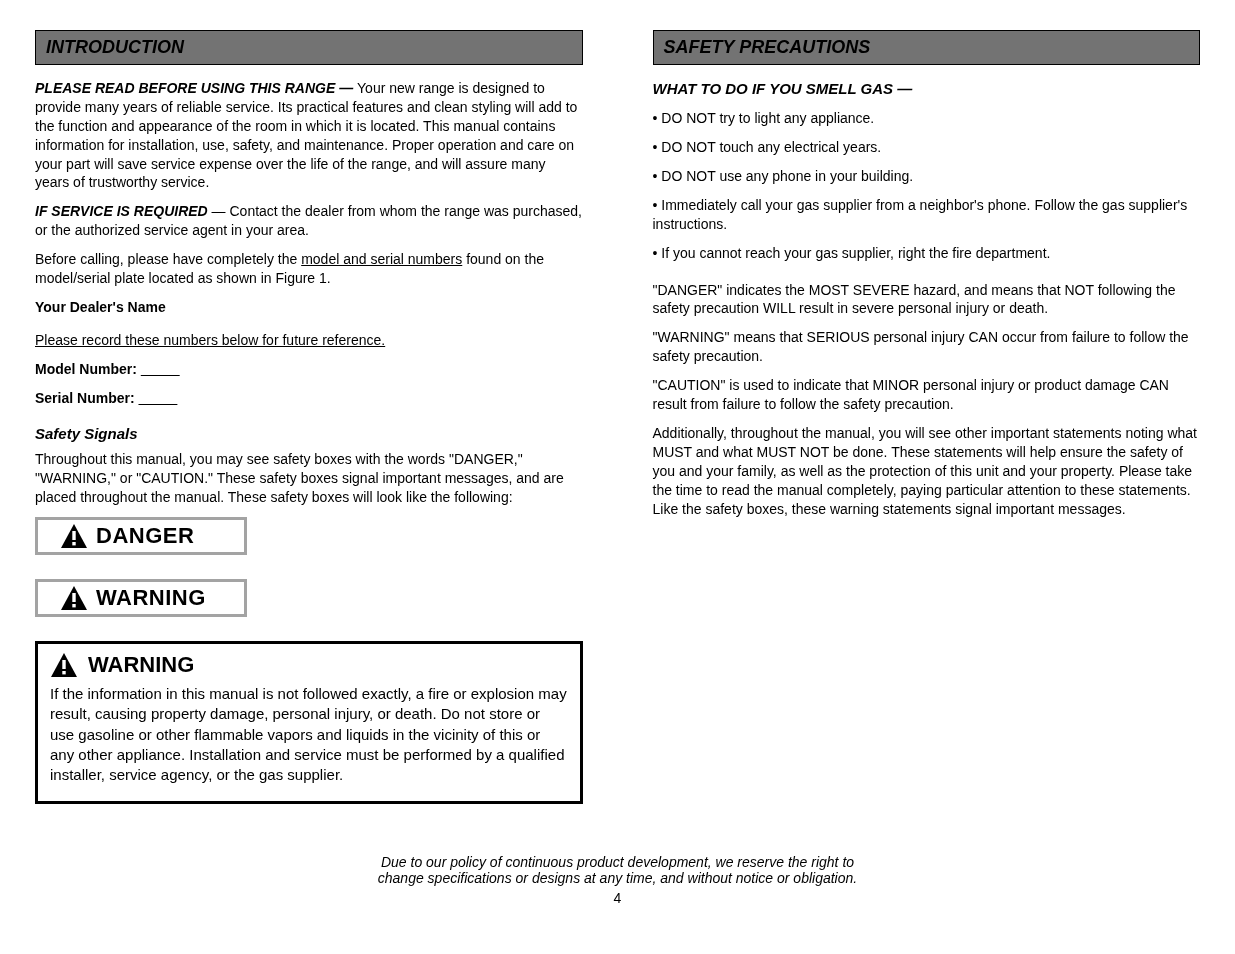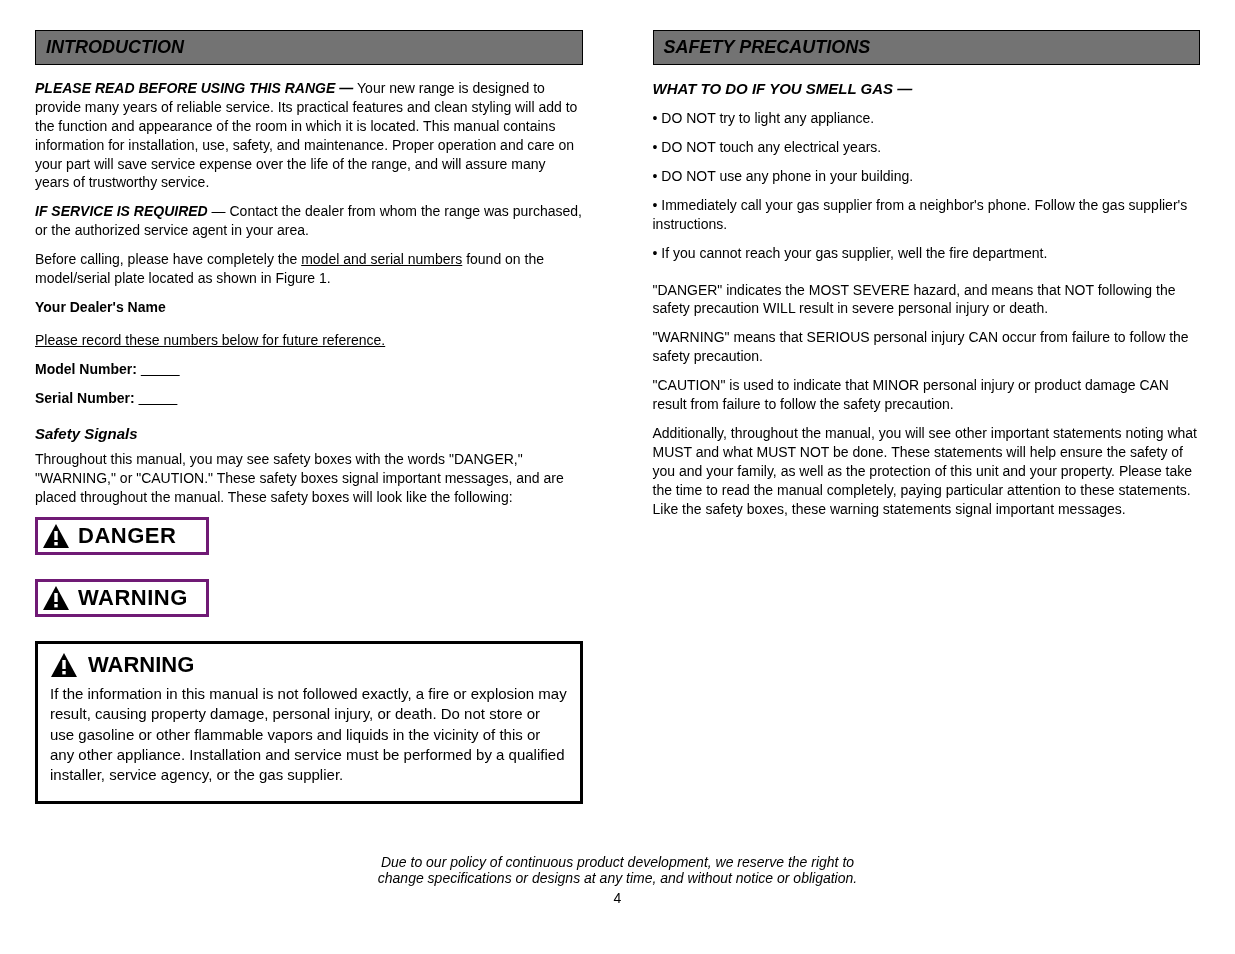--- a/index.html
+++ b/index.html
@@ -36,23 +36,23 @@
   .underline { text-decoration: underline; }
   .bold { font-weight: bold; }
   .italic { font-style: italic; }
   .subhead {
     font-weight: bold;
     font-style: italic;
     font-size: 15px;
     margin: 18px 0 8px 0;
   }
   .small-warn-box {
-    border: 3px solid #701a75;
-    width: 174px;
-    padding: 3px 8px 3px 4px;
+    border: 3px solid #a3a3a3;
+    width: 212px;
+    padding: 3px 8px 3px 22px;
     display: flex;
     align-items: center;
     gap: 8px;
     margin-bottom: 24px;
   }
   .small-warn-box .label {
     font-weight: bold;
     font-size: 22px;
     letter-spacing: 0.5px;
   }
@@ -172,21 +172,21 @@
 
   <div class="col">
     <div class="section-bar">SAFETY PRECAUTIONS</div>
 
     <p class="bold italic" style="font-size:15px;">WHAT TO DO IF YOU SMELL GAS —</p>
 
     <p>• <span>DO NOT try to light any appliance.</span></p>
     <p>• <span>DO NOT touch any electrical years.</span></p>
     <p>• <span>DO NOT use any phone in your building.</span></p>
     <p>• <span>Immediately call your gas supplier from a neighbor's phone. Follow the gas supplier's instructions.</span></p>
-    <p>• <span>If you cannot reach your gas supplier, well the fire department.</span></p>
+    <p>• <span>If you cannot reach your gas supplier, right the fire department.</span></p>
 
     <p style="margin-top:18px;">"DANGER" indicates the MOST SEVERE hazard, and means that NOT following the safety precaution WILL result in severe personal injury or death.</p>
     <p>"WARNING" means that SERIOUS personal injury CAN occur from failure to follow the safety precaution.</p>
     <p>"CAUTION" is used to indicate that MINOR personal injury or product damage CAN result from failure to follow the safety precaution.</p>
     <p>Additionally, throughout the manual, you will see other important statements noting what MUST and what MUST NOT be done. These statements will help ensure the safety of you and your family, as well as the protection of this unit and your property. Please take the time to read the manual completely, paying particular attention to these statements. Like the safety boxes, these warning statements signal important messages.</p>
   </div>
 </div>
 
 <div class="footer">Due to our policy of continuous product development, we reserve the right to</div>
 <div class="footer-line2">change specifications or designs at any time, and without notice or obligation.</div>

